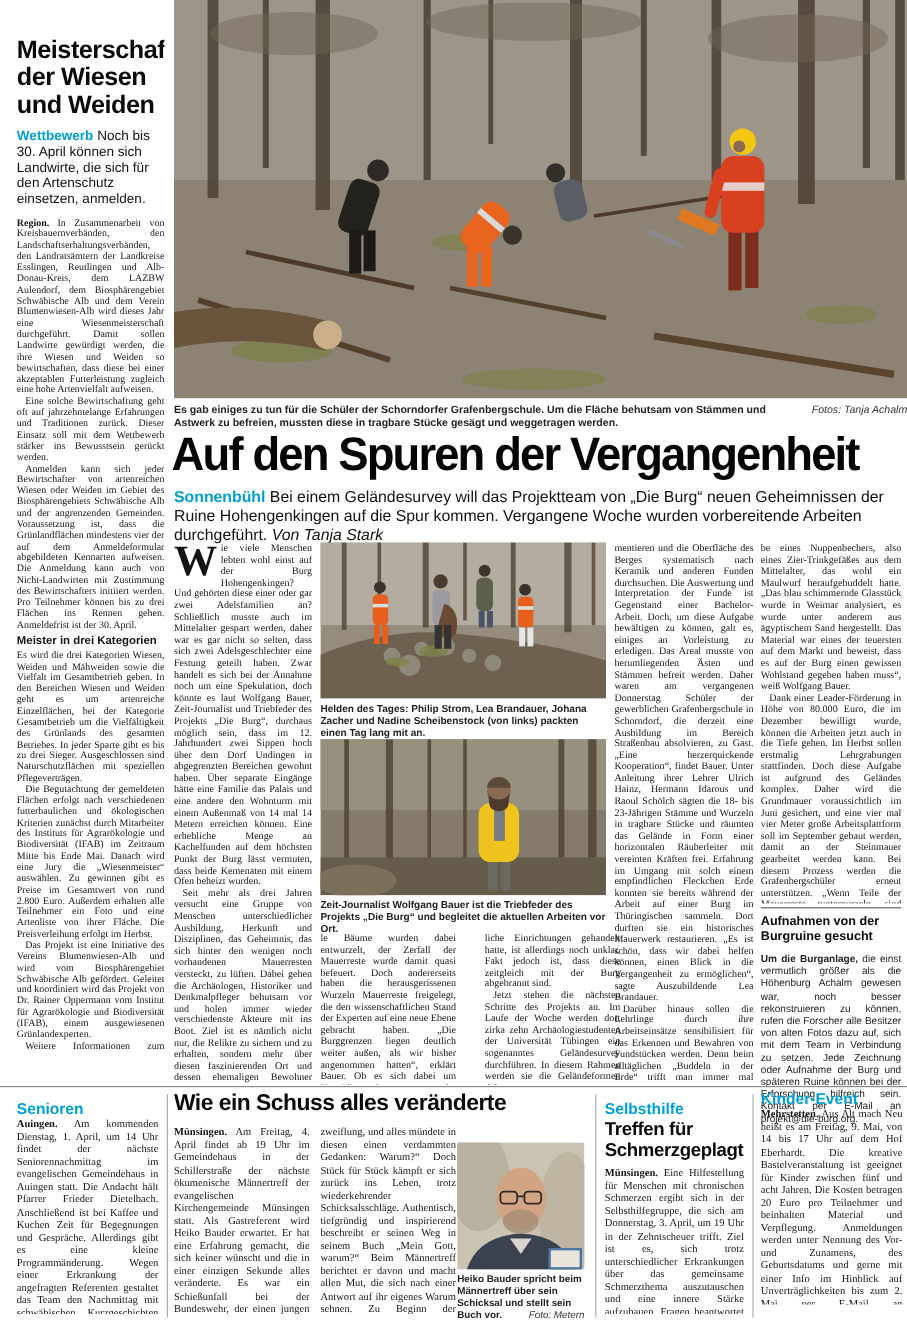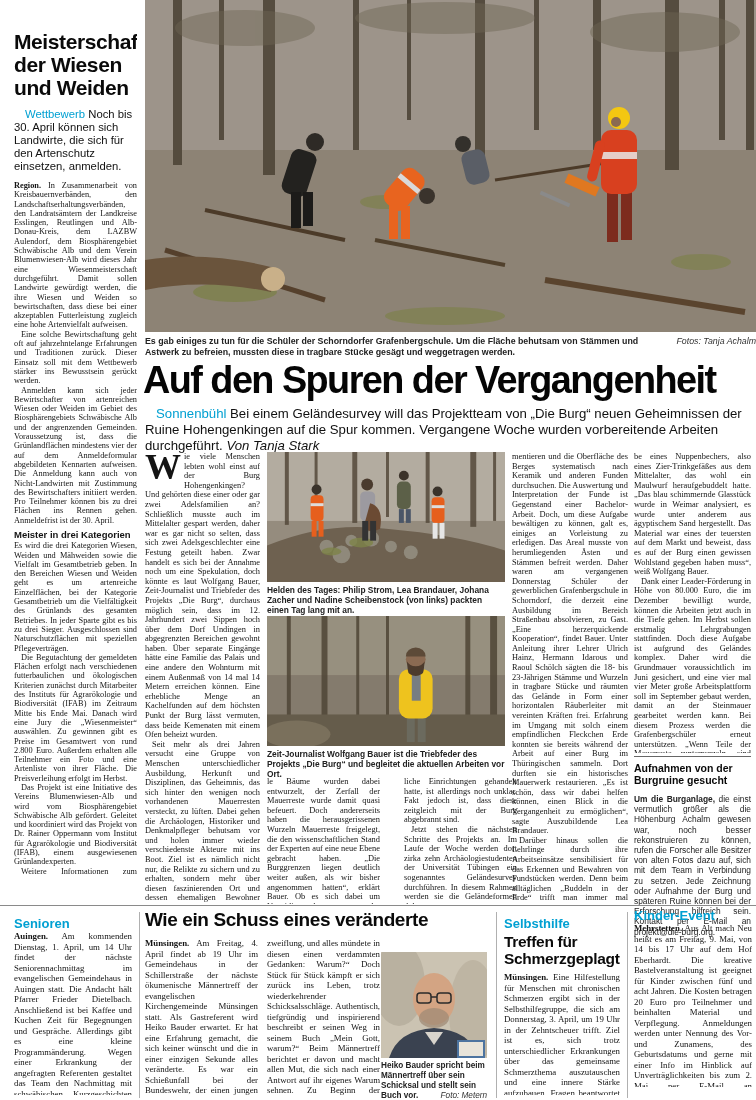--- a/index.html
+++ b/index.html
@@ -4,21 +4,21 @@
 <style>
   html,body{margin:0;padding:0;background:#e8e8e8;}
   #page{position:relative;width:756px;height:1100px;background:#fff;overflow:hidden;
         font-family:"Liberation Serif",serif;color:#141414;}
   .abs{position:absolute;}
   
   .rail{left:14px;top:30px;width:123px;height:845px;overflow:hidden;}
   .rail-title{font-family:"Liberation Sans",sans-serif;font-weight:bold;font-size:21px;
               line-height:23px;letter-spacing:-0.4px;color:#0a0a0a;}
   .rail-lead{margin-top:9px;font-family:"Liberation Sans",sans-serif;font-size:11.3px;line-height:13px;color:#111;}
-  .kicker{font-family:"Liberation Sans",sans-serif;font-weight:normal;margin-left:11px;}
+  .kicker{font-family:"Liberation Sans",sans-serif;font-weight:bold;}
   .rail-body{margin-top:8px;font-size:8.3px;line-height:9.3px;text-align:justify;}
   .rail-body p{margin:0;}
   .rail-body p.ind{text-indent:7px;}
   .lead-in{font-weight:bold;}
   .rail-sub{font-family:"Liberation Sans",sans-serif;font-weight:bold;font-size:9.5px;margin:5px 0 2px;}
   
   .ph{display:block;width:100%;height:100%;}
   .main-photo{left:145px;top:0;width:611px;height:332px;}
   .cap{font-family:"Liberation Sans",sans-serif;font-weight:bold;font-size:8.8px;line-height:10.8px;color:#222;}
   .credit{float:right;font-weight:normal;font-style:italic;color:#333;padding-left:8px;}
@@ -284,21 +284,21 @@
   <div class="abs vr" style="left:627px"></div>
 
   <div class="abs senioren">
     <div class="sec-kicker" style="color:#00a0d2">Senioren</div>
     <div class="sec-body">
       <span class="lead-in">Auingen.</span>
       <span>Am kommenden Dienstag, 1. April, um 14 Uhr findet der nächste Seniorennachmittag im evangelischen Gemeindehaus in Auingen statt. Die Andacht hält Pfarrer Frieder Dietelbach. Anschließend ist bei Kaffee und Kuchen Zeit für Begegnungen und Gespräche. Allerdings gibt es eine kleine Programmänderung. Wegen einer Erkrankung der angefragten Referenten gestaltet das Team den Nachmittag mit schwäbischen Kurzgeschichten und Singen.</span>
     </div>
   </div>
 
-  <div class="abs mt-title">Wie ein Schuss eines veränderte</div>
+  <div class="abs mt-title">Wie ein Schuss alles veränderte</div>
   <div class="abs sec-body mtA">
     <span class="lead-in">Münsingen.</span>
     <span>Am Freitag, 4. April findet ab 19 Uhr im Gemeindehaus in der Schillerstraße der nächste ökumenische Männertreff der evangelischen Kirchengemeinde Münsingen statt. Als Gastreferent wird Heiko Bauder erwartet. Er hat eine Erfahrung gemacht, die sich keiner wünscht und die in einer einzigen Sekunde alles veränderte. Es war ein Schießunfall bei der Bundeswehr, der einen jungen Mann das Leben kostete. Konfrontiert mit der Schuld am Tod eines Kameraden musste er weiterleben. Er selber sagt: „So viele Fragen schossen mir durch den Kopf, so viel Ver-</span>
   </div>
   <div class="abs sec-body mtB">zweiflung, und alles mündete in diesen einen verdammten Gedanken: Warum?“ Doch Stück für Stück kämpft er sich zurück ins Leben, trotz wiederkehrender Schicksalsschläge. Authentisch, tiefgründig und inspirierend beschreibt er seinen Weg in seinem Buch „Mein Gott, warum?“ Beim Männertreff berichtet er davon und macht allen Mut, die sich nach einer Antwort auf ihr eigenes Warum sehnen. Zu Beginn der Veranstaltung wird es wie gewohnt ein zünftiges Vesperbuffet geben. Das Vorbereitungsteam freut sich auf viele Besucher, heißt es in der Ankündigung.</div>
 
   <div class="abs ph3">
     <svg class="ph" viewBox="0 0 106 106" preserveAspectRatio="none" aria-hidden="true">
       <rect width="106" height="106" fill="#cbc3b2"></rect>
       <ellipse cx="18" cy="32" rx="26" ry="42" fill="#b9b1a0"></ellipse>

